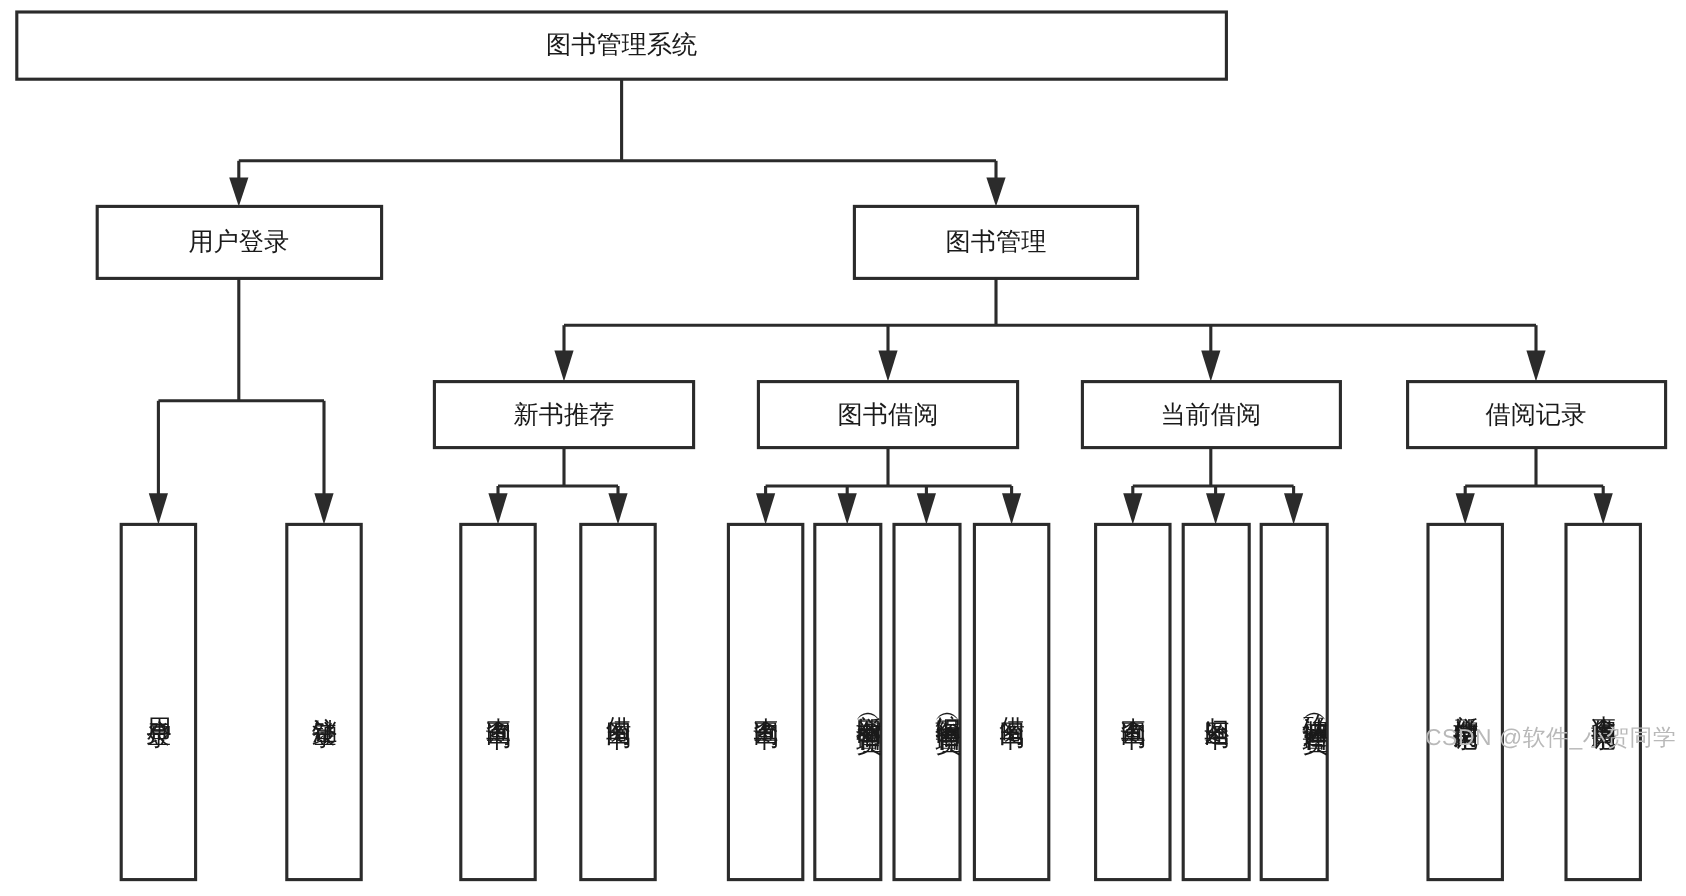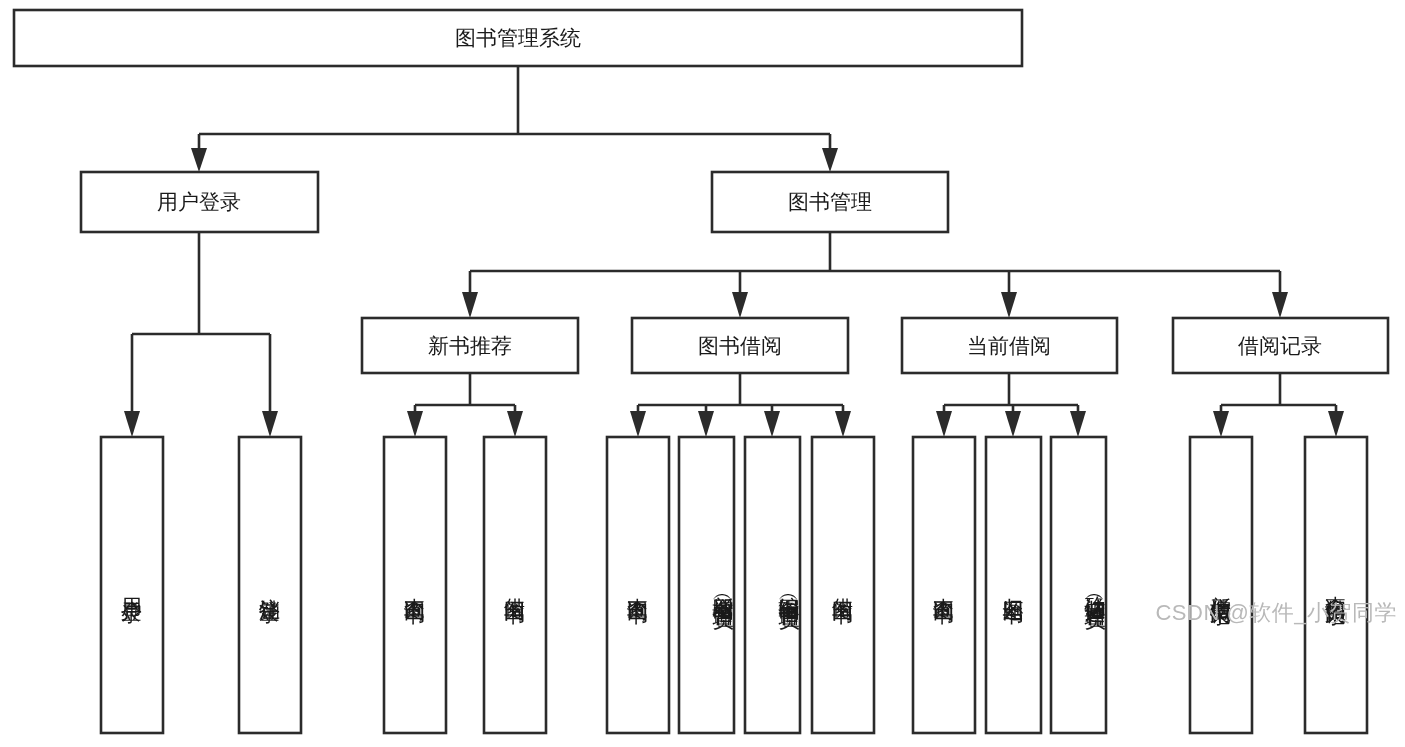--- a/index.html
+++ b/index.html
@@ -65,21 +65,21 @@
     pointer-events: none;
   }
   .leaf-label.centered {
     align-items: center;
   }
   #watermark {
     position: absolute;
     right: 8px;
     bottom: 4px;
     font-family: "Liberation Sans", "DejaVu Sans", sans-serif;
-    font-size: 22px;
+    font-size: 19px;
     color: #b9b9b9;
     white-space: nowrap;
     letter-spacing: 0.5px;
     padding-left: 38px;
   }
 </style>
 </head>
 <body>
 
 <div id="diagram-root">

